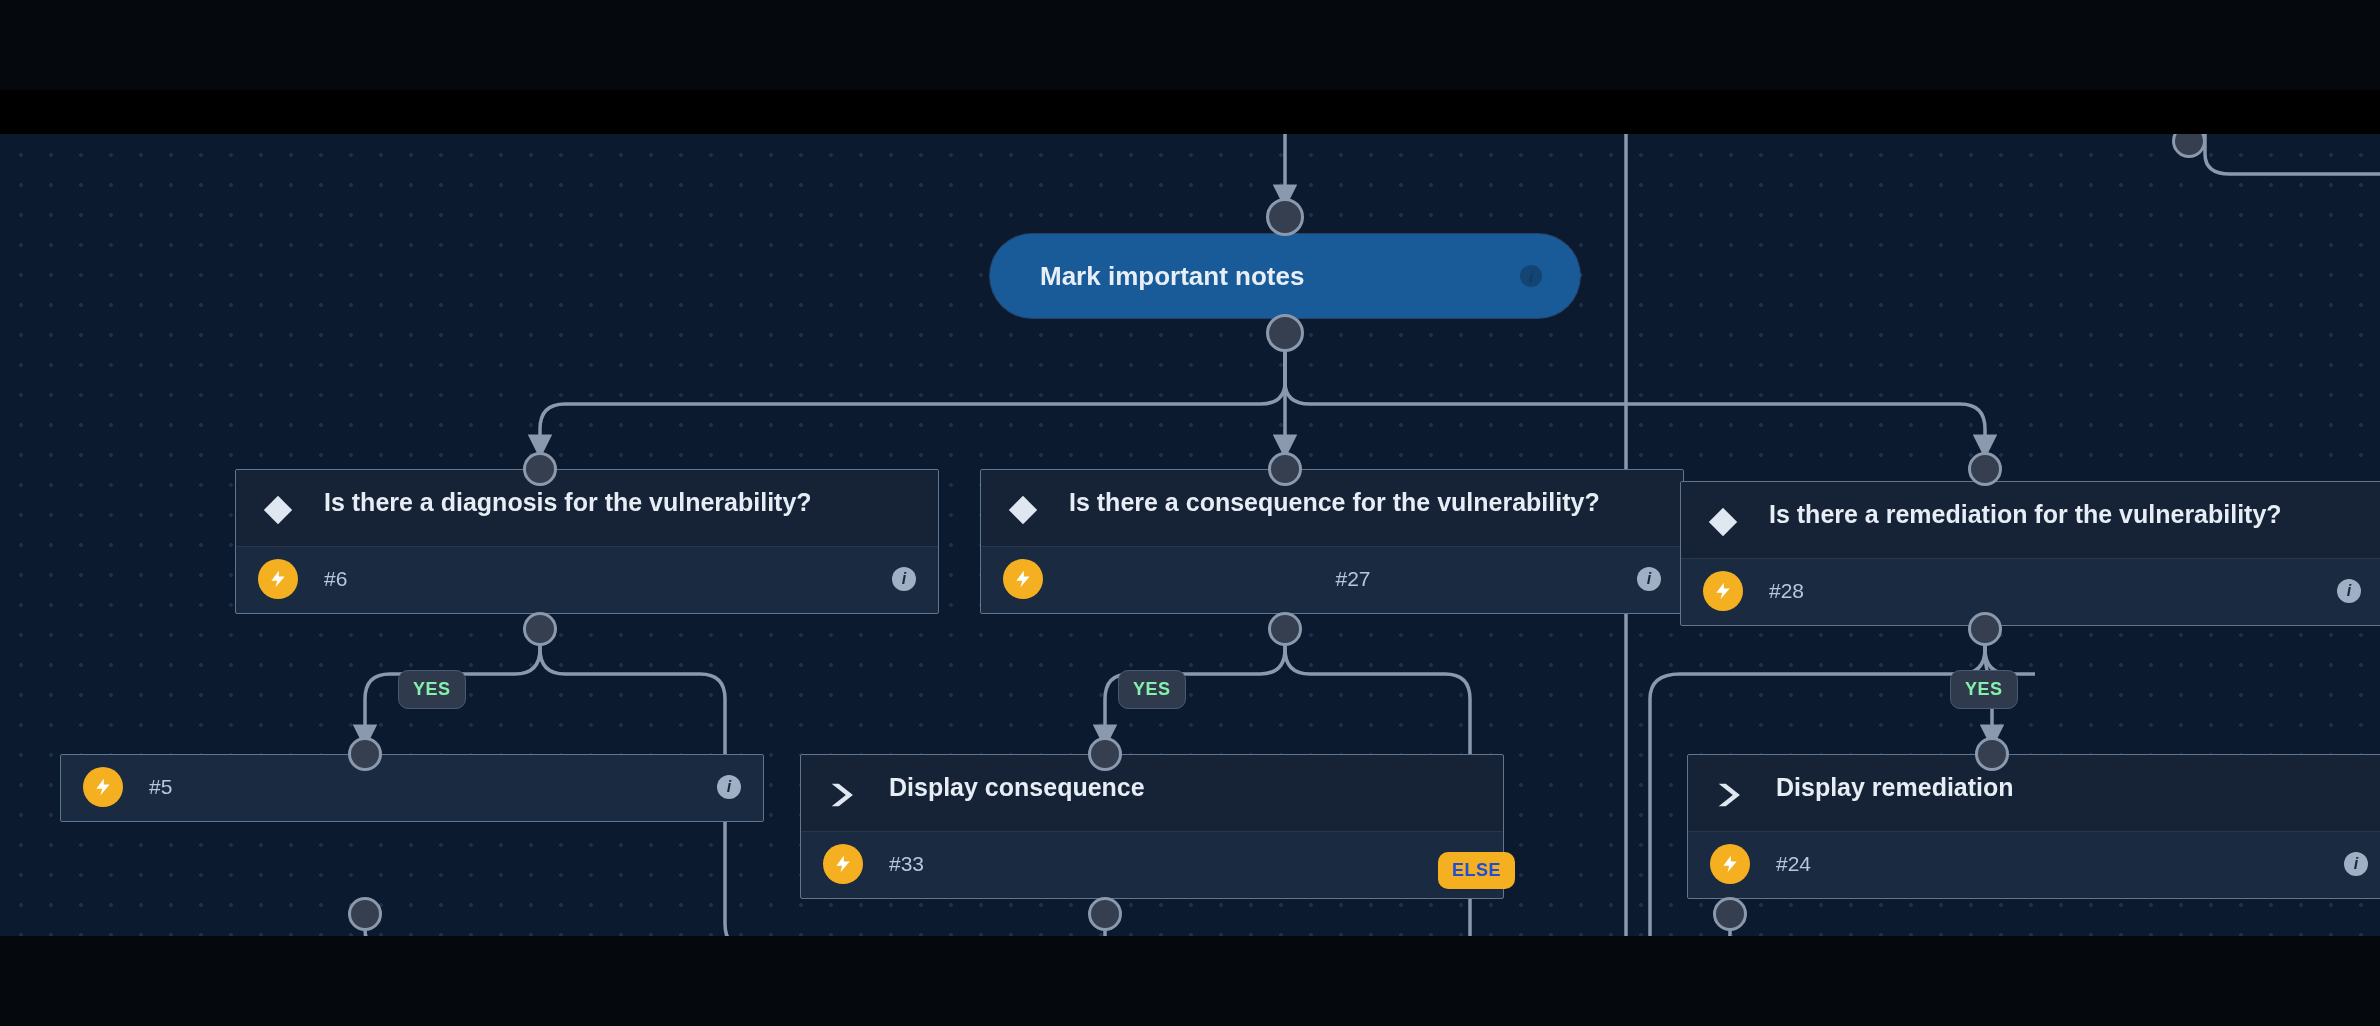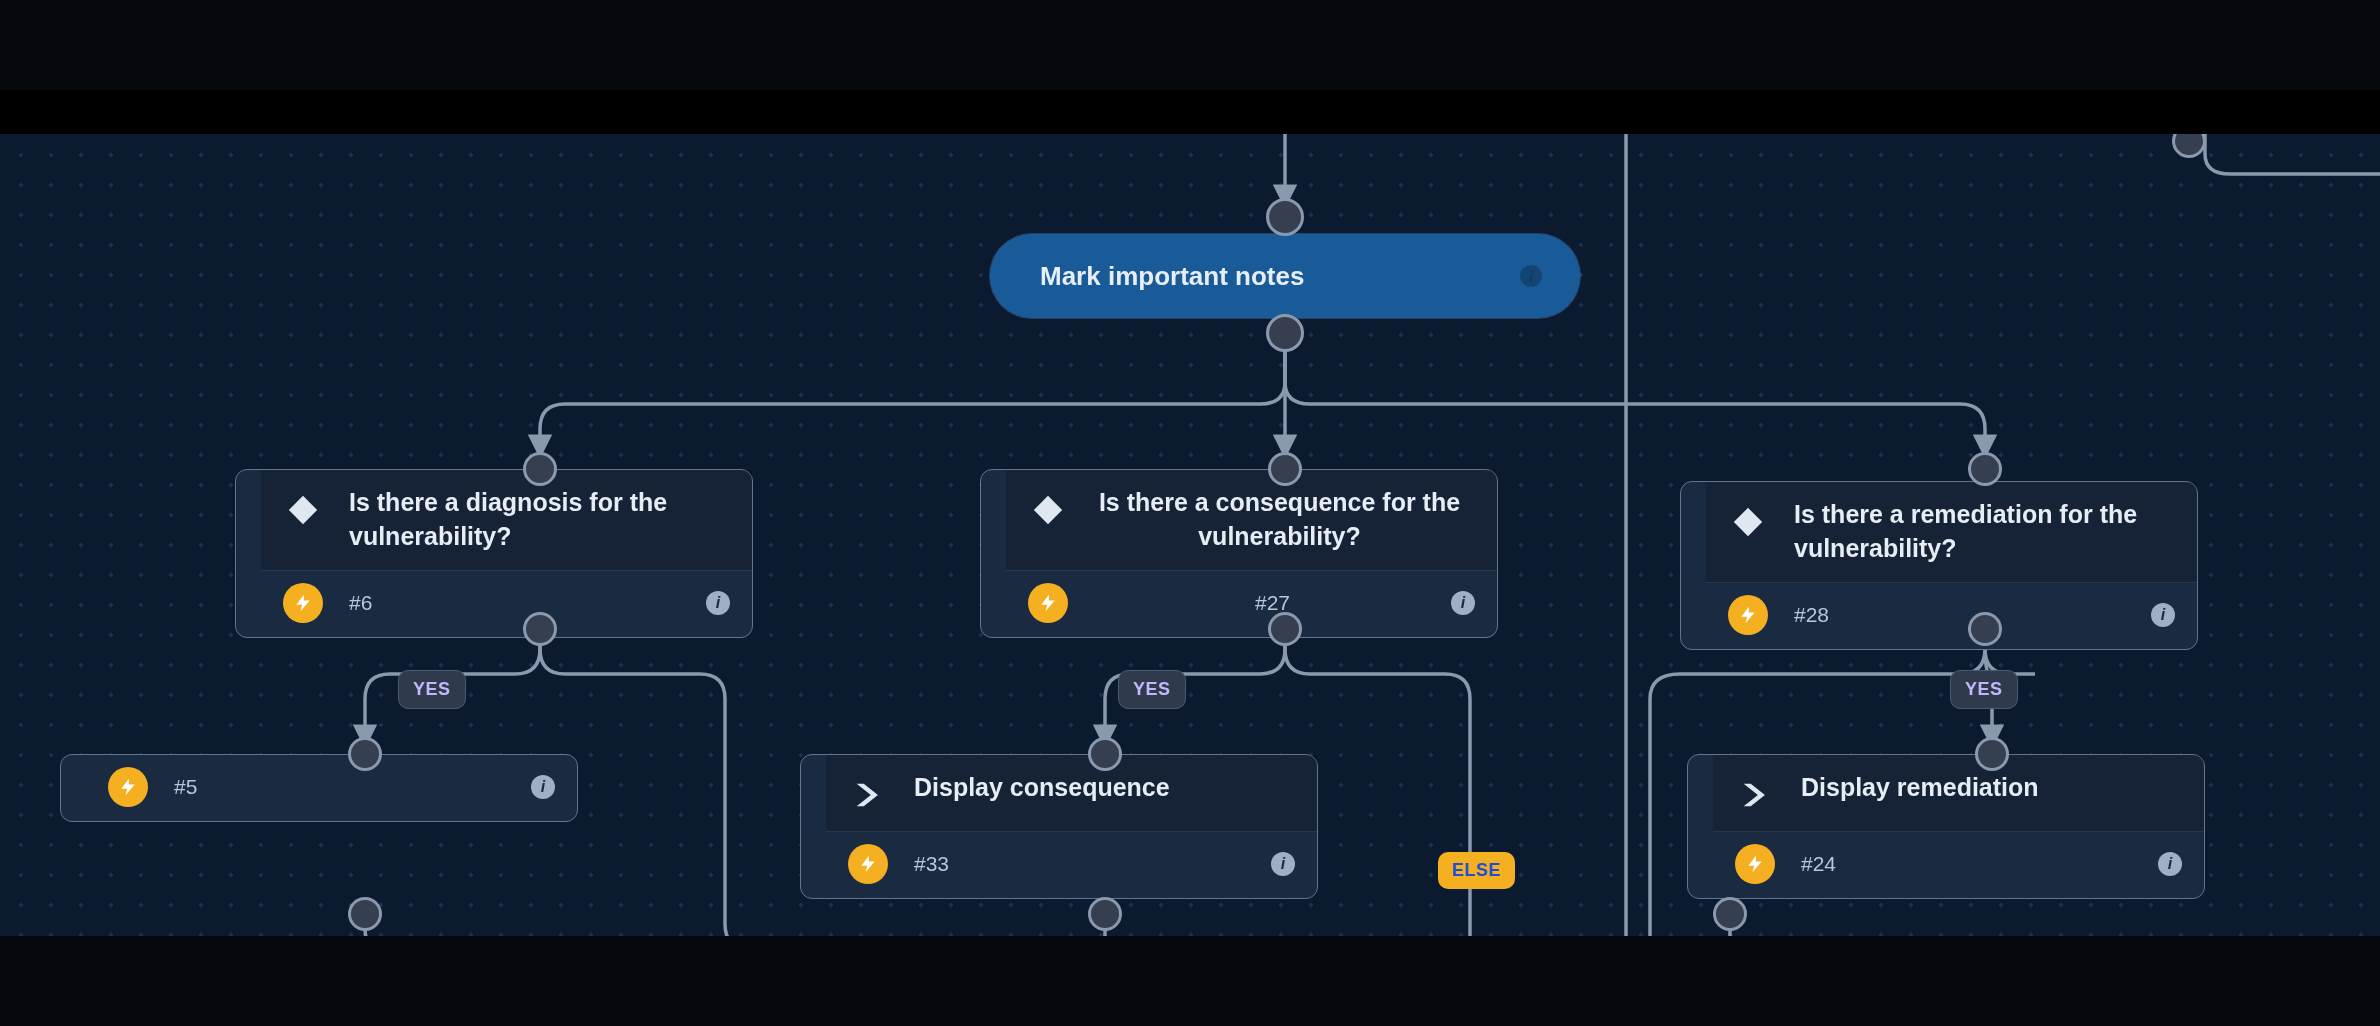--- a/index.html
+++ b/index.html
@@ -71,26 +71,25 @@
     display: flex;
     align-items: center;
     justify-content: center;
     font-style: italic;
     font-weight: 900;
     opacity: 0.6;
   }
 
   .card {
     position: absolute;
-    width: 518px;
+    width: 704px;
     background: #1a2a40;
     border: 1px solid #5f7590;
-    border-radius: 12px;
+    border-radius: 2px;
     z-index: 5;
-    padding-left: 25px;
   }
   .card-header {
     display: flex;
     align-items: flex-start;
     padding: 16px 22px 16px 22px;
     background: rgba(0,0,0,0.15);
     border-bottom: 1px solid rgba(95,117,144,0.25);
   }
   .diamond, .chevron {
     flex: 0 0 40px;
@@ -158,21 +157,21 @@
     position: absolute;
     padding: 8px 14px;
     border-radius: 10px;
     font-size: 18px;
     font-weight: 700;
     z-index: 7;
     letter-spacing: 0.5px;
   }
   .badge.yes {
     background: #2f3b4d;
-    color: #c4b5fd;
+    color: #86efac;
     border: 1px solid #4a5a72;
   }
   .badge.else {
     background: #f5b021;
     color: #1d4ed8;
     font-weight: 800;
   }
   .badge.else.small {
     font-size: 14px;
     padding: 5px 10px;

